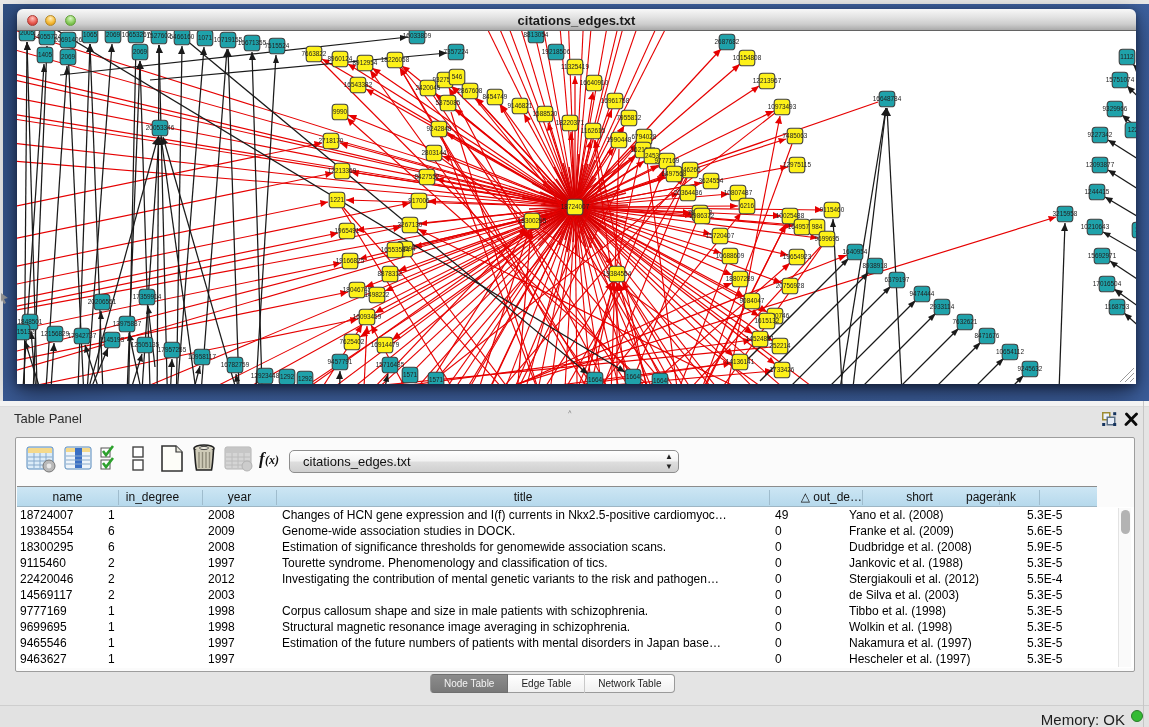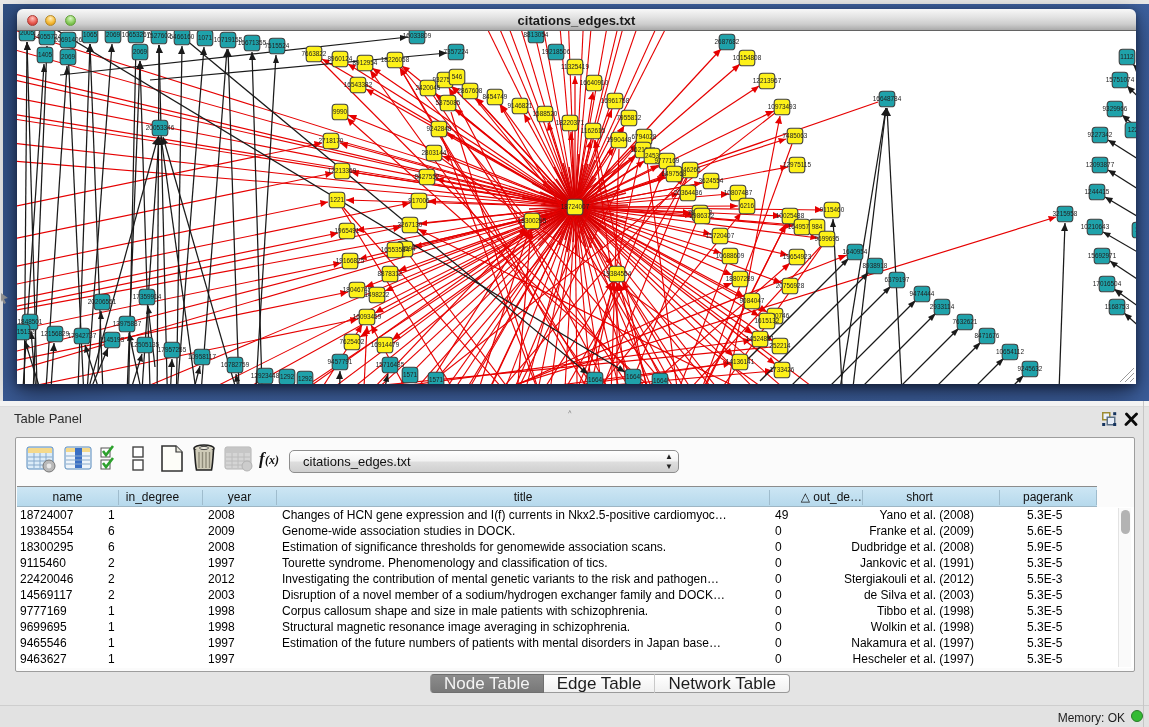--- a/index.html
+++ b/index.html
@@ -30,31 +30,31 @@
 .dd .arr{position:absolute;right:5px;top:1px;font-size:8px;color:#222;line-height:10px;text-align:center}
 .thead{position:absolute;left:1px;top:48px;height:21px;width:1080px;
 background:linear-gradient(#cde6f4,#b6d9ec);border-top:1px solid #8c8c8c;border-bottom:1px solid #9eb6c4;
 font-size:12px;color:#111}
 .thead span{position:absolute;top:3px;text-align:center;border-right:1px solid #9fbccd;height:15px}
 .tbl{position:absolute;left:1px;top:69px;width:1117px;height:161px;background:#fff;overflow:hidden}
 .tr{position:absolute;left:0;width:1117px;height:16px;font-size:12px;color:#000;white-space:nowrap}
 .tr span{position:absolute;top:1px;overflow:hidden}
 .c0{left:3px;width:83px}.c1{left:91px;width:96px}.c2{left:191px;width:70px}
 .c3{left:265px;width:489px}.c4{left:758px;width:66px}
-.c5{left:797px;width:160px;text-align:right}.c6{left:1010px;width:90px}
+.c5{left:832px;width:160px;text-align:left}.c6{left:1010px;width:90px}
 .vscroll{position:absolute;right:3px;top:70px;width:13px;height:159px;background:#fafafa;border-left:1px solid #e3e3e3}
 .vthumb{position:absolute;left:2px;top:2px;width:9px;height:24px;border-radius:5px;background:#b3b3b3}
-.tabs{position:absolute;left:430px;top:273px;height:19px;font-size:17px}
+.tabs{position:absolute;left:430px;top:273px;height:19px;font-size:10px}
 .tab{float:left;height:19px;line-height:18px;padding:0 13px;background:linear-gradient(#fff,#f0f0f0);
 border:1px solid #9a9a9a;border-left:none;color:#1c1c1c}
 .tab.sel{background:linear-gradient(#8c8c8c,#787878);color:#f4f4f4;border-color:#6f6f6f}
 .tab.first{border-left:1px solid #9a9a9a;border-radius:4px 0 0 4px}
 .tab.last{border-radius:0 4px 4px 0}
 .status{position:absolute;left:0;top:304px;width:100%;height:22px;background:#e2e2e2;border-top:1px solid #cecece}
-.mem{position:absolute;right:24px;top:5px;font-size:12px;color:#1d1d1d}
+.mem{position:absolute;right:24px;top:5px;font-size:15px;color:#1d1d1d}
 .memdot{position:absolute;right:6px;top:4px;width:12px;height:12px;border-radius:50%;background:#33bb33;border:1px solid #2a7a2a}
 .redge{position:absolute;left:1143px;top:0;width:1px;height:326px;background:#c6c6c6}
 </style></head><body>
 <div class="desktop"></div>
 <svg style="position:absolute;left:0;top:292px" width="10" height="12">
     <path d="M1 1 L8 6 L4 7 L6 11 L4 12 L2 8 L1 10 Z" fill="#9a9a9a"></path>
   </svg>
 <div class="window">
   <div class="titlebar">
     <div class="tl t-red"></div>
@@ -1233,21 +1233,21 @@
         </g>
     </svg>
     <div class="dd">citations_edges.txt<div class="arr">▲<br>▼</div></div>
     <div class="thead">
       <span style="left:0;width:102px">name</span>
       <span style="left:86px;width:100px">in_degree</span>
       <span style="left:186px;width:74px">year</span>
       <span style="left:260px;width:493px">title</span>
       <span style="left:776px;width:70px;text-align:right;padding-left:4px">△ out_de…</span>
       <span style="left:823px;width:160px">short</span>
-      <span style="left:983px;width:97px">pagerank</span>
+      <span style="left:926px;width:97px">pagerank</span>
     </div>
     <div class="tbl">
       <div class="tr" style="top:0px">
           <span class="c0">18724007</span>
           <span class="c1">1</span>
           <span class="c2">2008</span>
           <span class="c3">Changes of HCN gene expression and I(f) currents in Nkx2.5-positive cardiomyoc…</span>
           <span class="c4">49</span>
           <span class="c5">Yano et al. (2008)</span>
           <span class="c6">5.3E-5</span>
@@ -1269,37 +1269,36 @@
           <span class="c4">0</span>
           <span class="c5">Dudbridge et al. (2008)</span>
           <span class="c6">5.9E-5</span>
         </div>
       <div class="tr" style="top:48px">
           <span class="c0">9115460</span>
           <span class="c1">2</span>
           <span class="c2">1997</span>
           <span class="c3">Tourette syndrome. Phenomenology and classification of tics.</span>
           <span class="c4">0</span>
-          <span class="c5">Jankovic et al. (1991)</span>
+          <span class="c5">Jankovic et al. (1988)</span>
           <span class="c6">5.3E-5</span>
         </div>
       <div class="tr" style="top:64px">
           <span class="c0">22420046</span>
           <span class="c1">2</span>
           <span class="c2">2012</span>
           <span class="c3">Investigating the contribution of mental genetic variants to the risk and pathogen…</span>
           <span class="c4">0</span>
           <span class="c5">Stergiakouli et al. (2012)</span>
-          <span class="c6">5.5E-3</span>
+          <span class="c6">5.5E-4</span>
         </div>
       <div class="tr" style="top:80px">
           <span class="c0">14569117</span>
           <span class="c1">2</span>
           <span class="c2">2003</span>
-          <span class="c3">Disruption of a novel member of a sodium/hydrogen exchanger family and DOCK…</span>
           <span class="c4">0</span>
           <span class="c5">de Silva et al. (2003)</span>
           <span class="c6">5.3E-5</span>
         </div>
       <div class="tr" style="top:96px">
           <span class="c0">9777169</span>
           <span class="c1">1</span>
           <span class="c2">1998</span>
           <span class="c3">Corpus callosum shape and size in male patients with schizophrenia.</span>
           <span class="c4">0</span>

